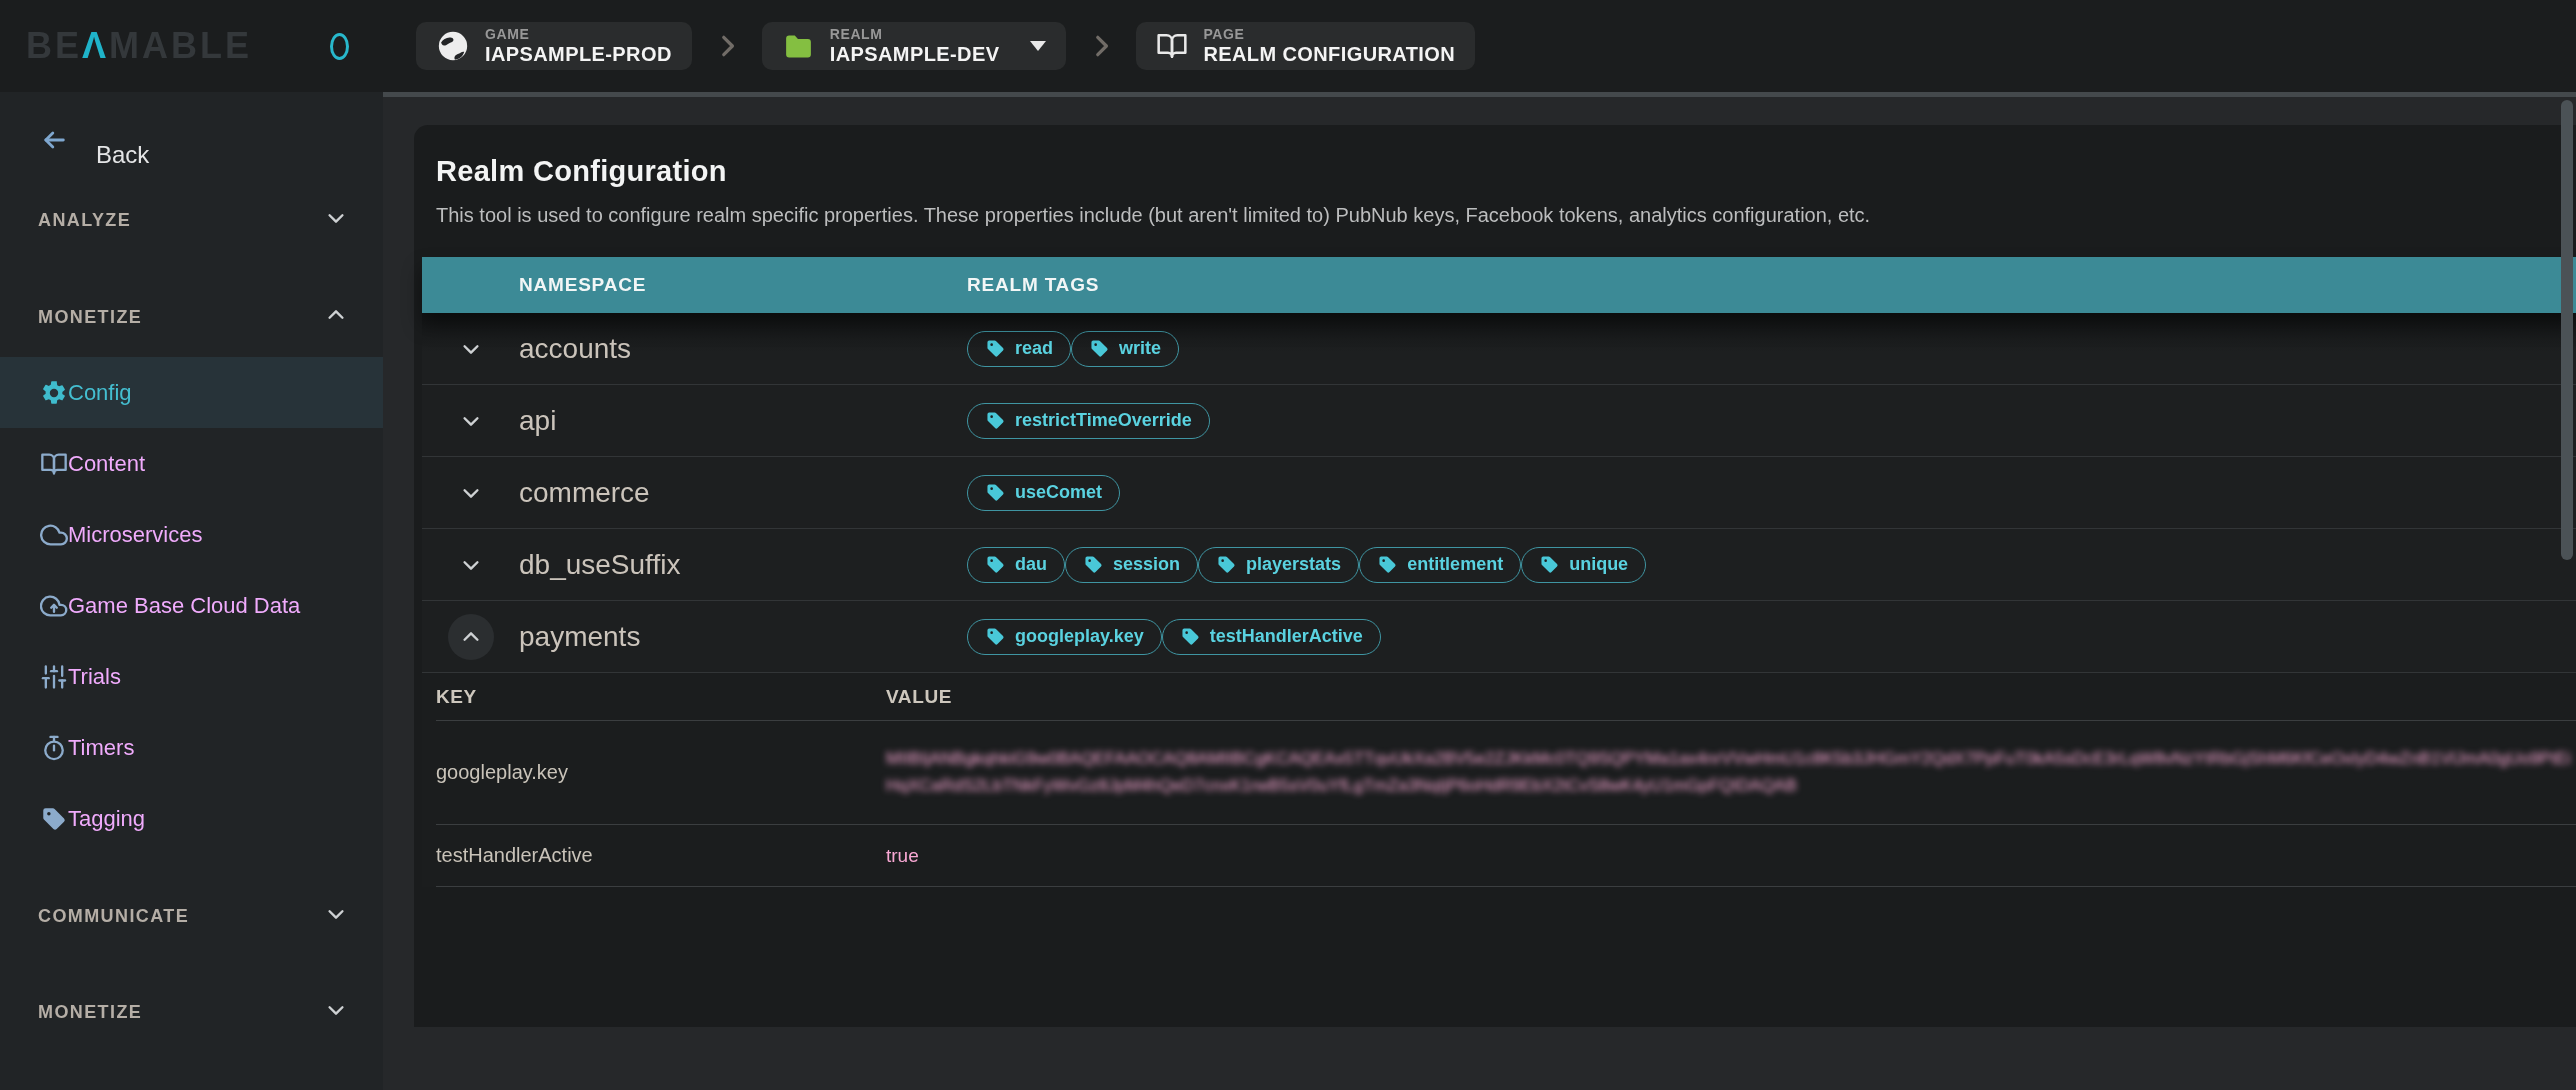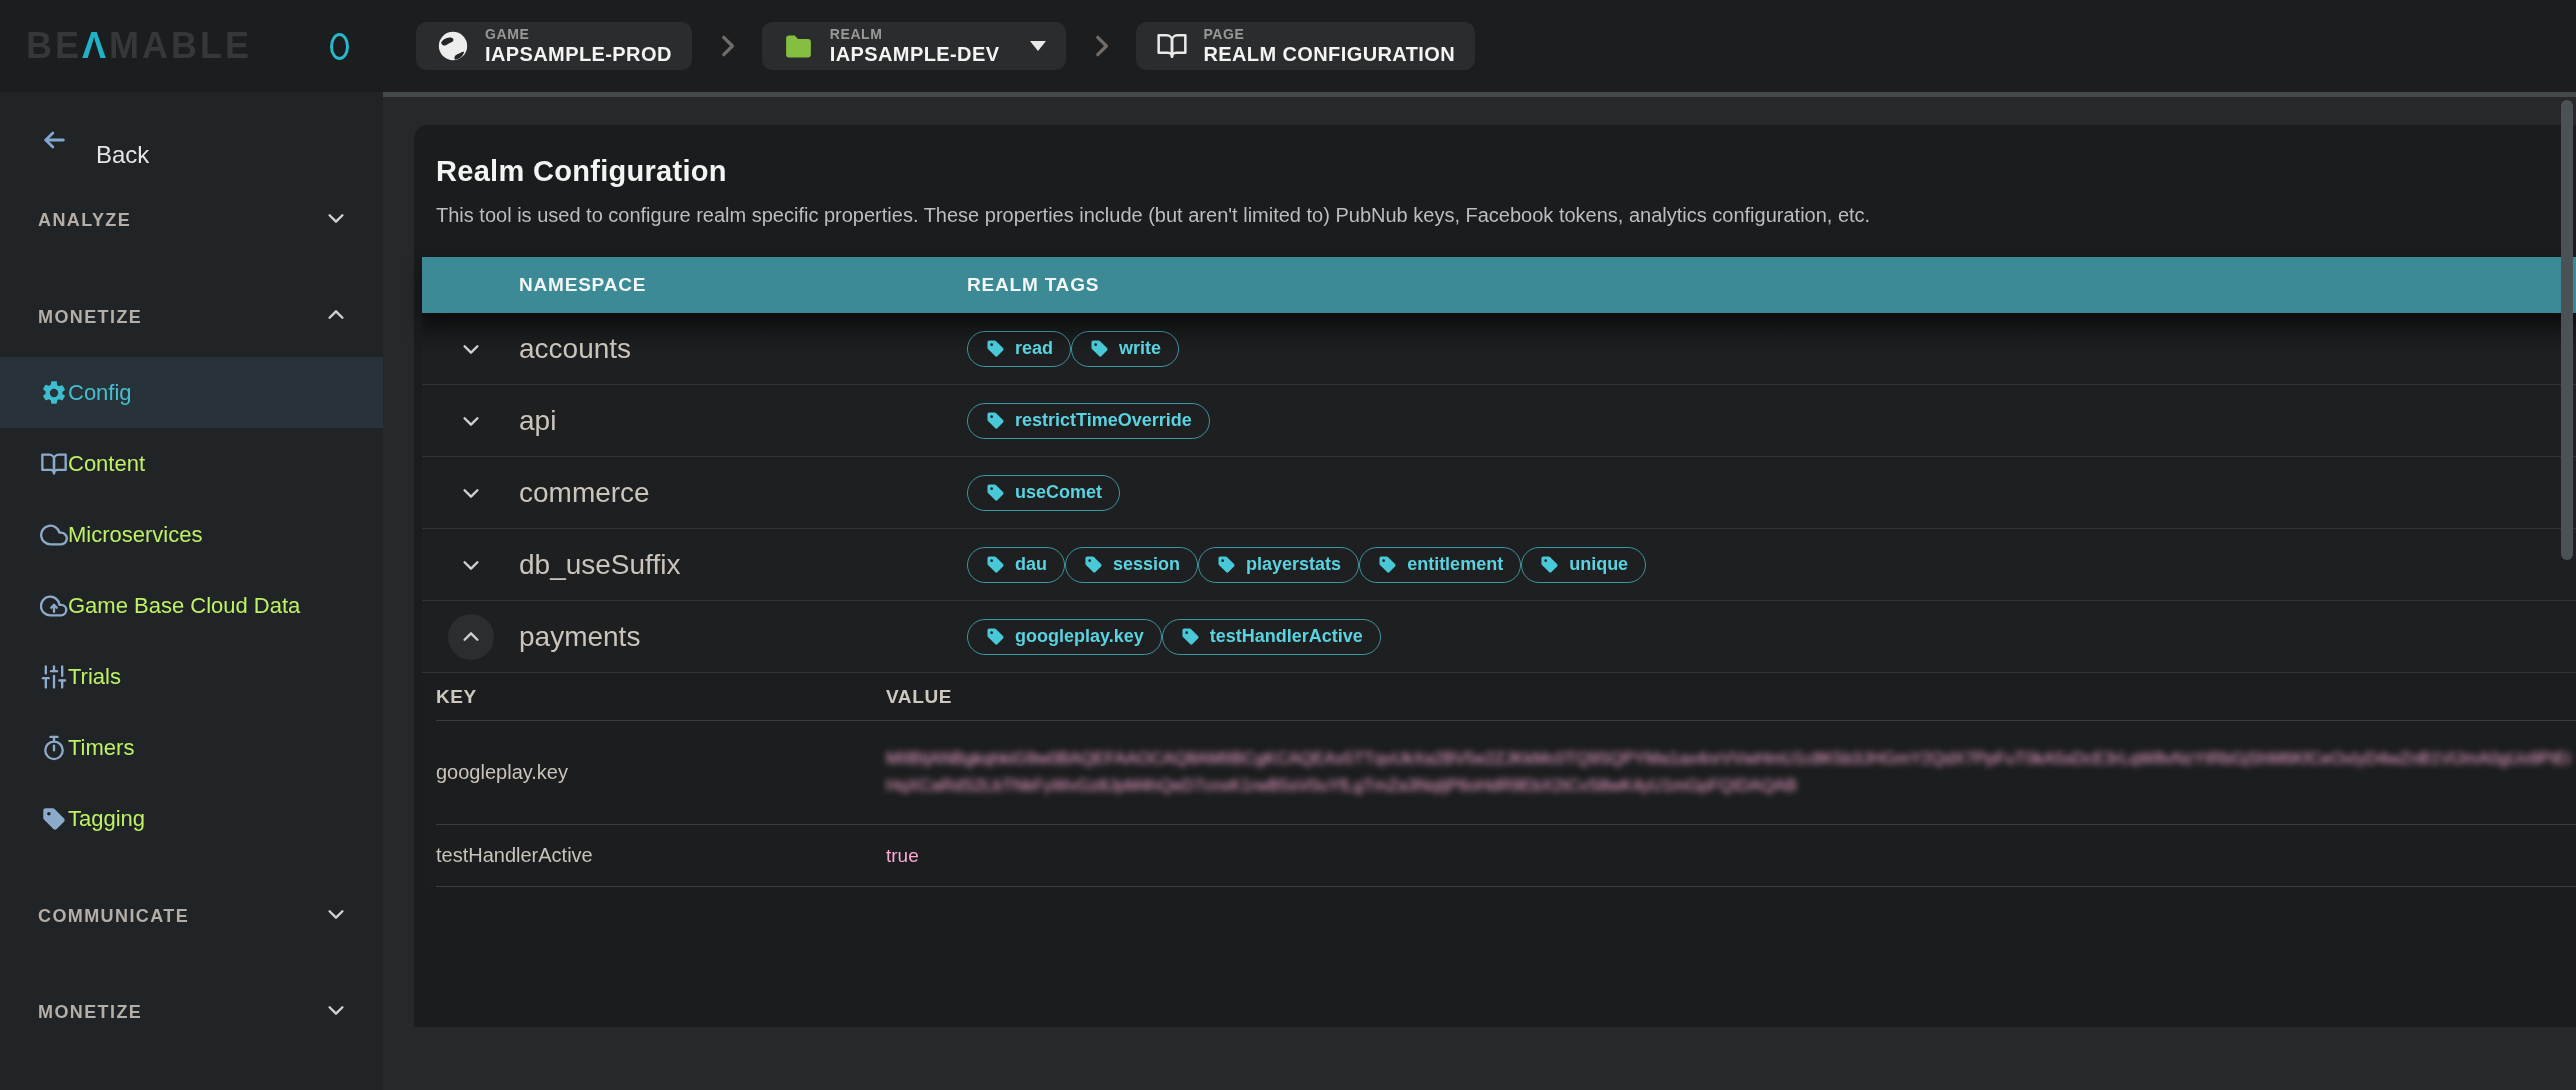--- a/index.html
+++ b/index.html
@@ -37,21 +37,21 @@
                   padding:0 36px 0 38px; cursor:pointer; }
   .side-section .sec-label { font-size:18px; font-weight:bold; color:#b5aea6;
                              letter-spacing:1.4px; }
   .side-section .sec-chev { margin-left:auto; }
   .sec-analyze { margin-top:38px; }
   .sec-operate { margin-top:57px; margin-bottom:20px; }
   .sec-communicate { margin-top:42px; }
   .sec-monetize { margin-top:56px; }
   .side-item { display:flex; align-items:center; height:71px;
                padding:0 0 0 40px; cursor:pointer; }
-  .side-item .item-label { font-size:22px; color:#bef264; }
+  .side-item .item-label { font-size:22px; color:#f0abfc; }
   .side-item.active { background:#273339; }
   .side-item.active .item-label { color:#44bed0; }
 
   
   .main { position:absolute; left:383px; top:92px; width:2193px; height:999px;
           background:#26282a; }
   .top-divider { position:absolute; left:0; top:0; width:100%; height:5px;
                  background:#44494c; }
   .panel { position:absolute; left:31px; top:33px; width:2163px; height:902px;
            background:#1a1c1d; border-radius:14px 0 0 0; }

